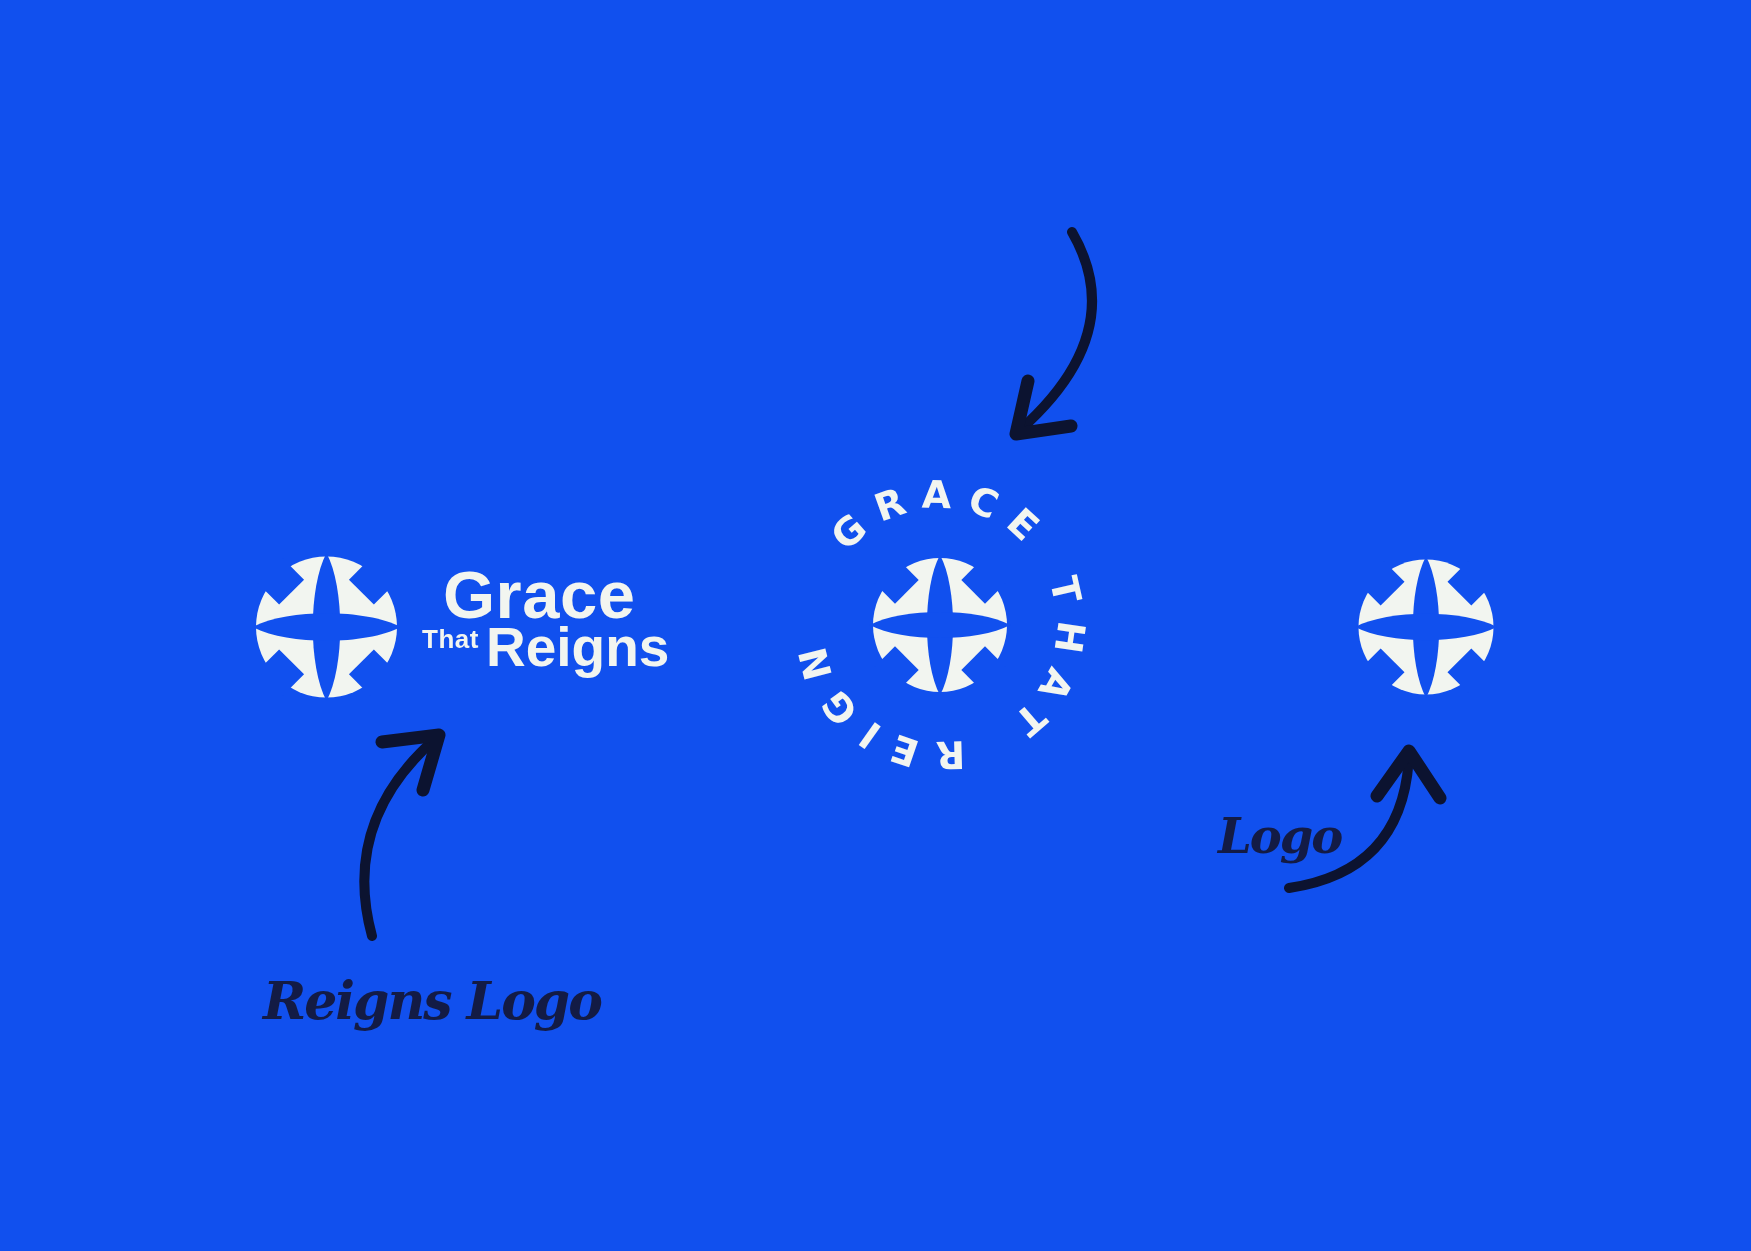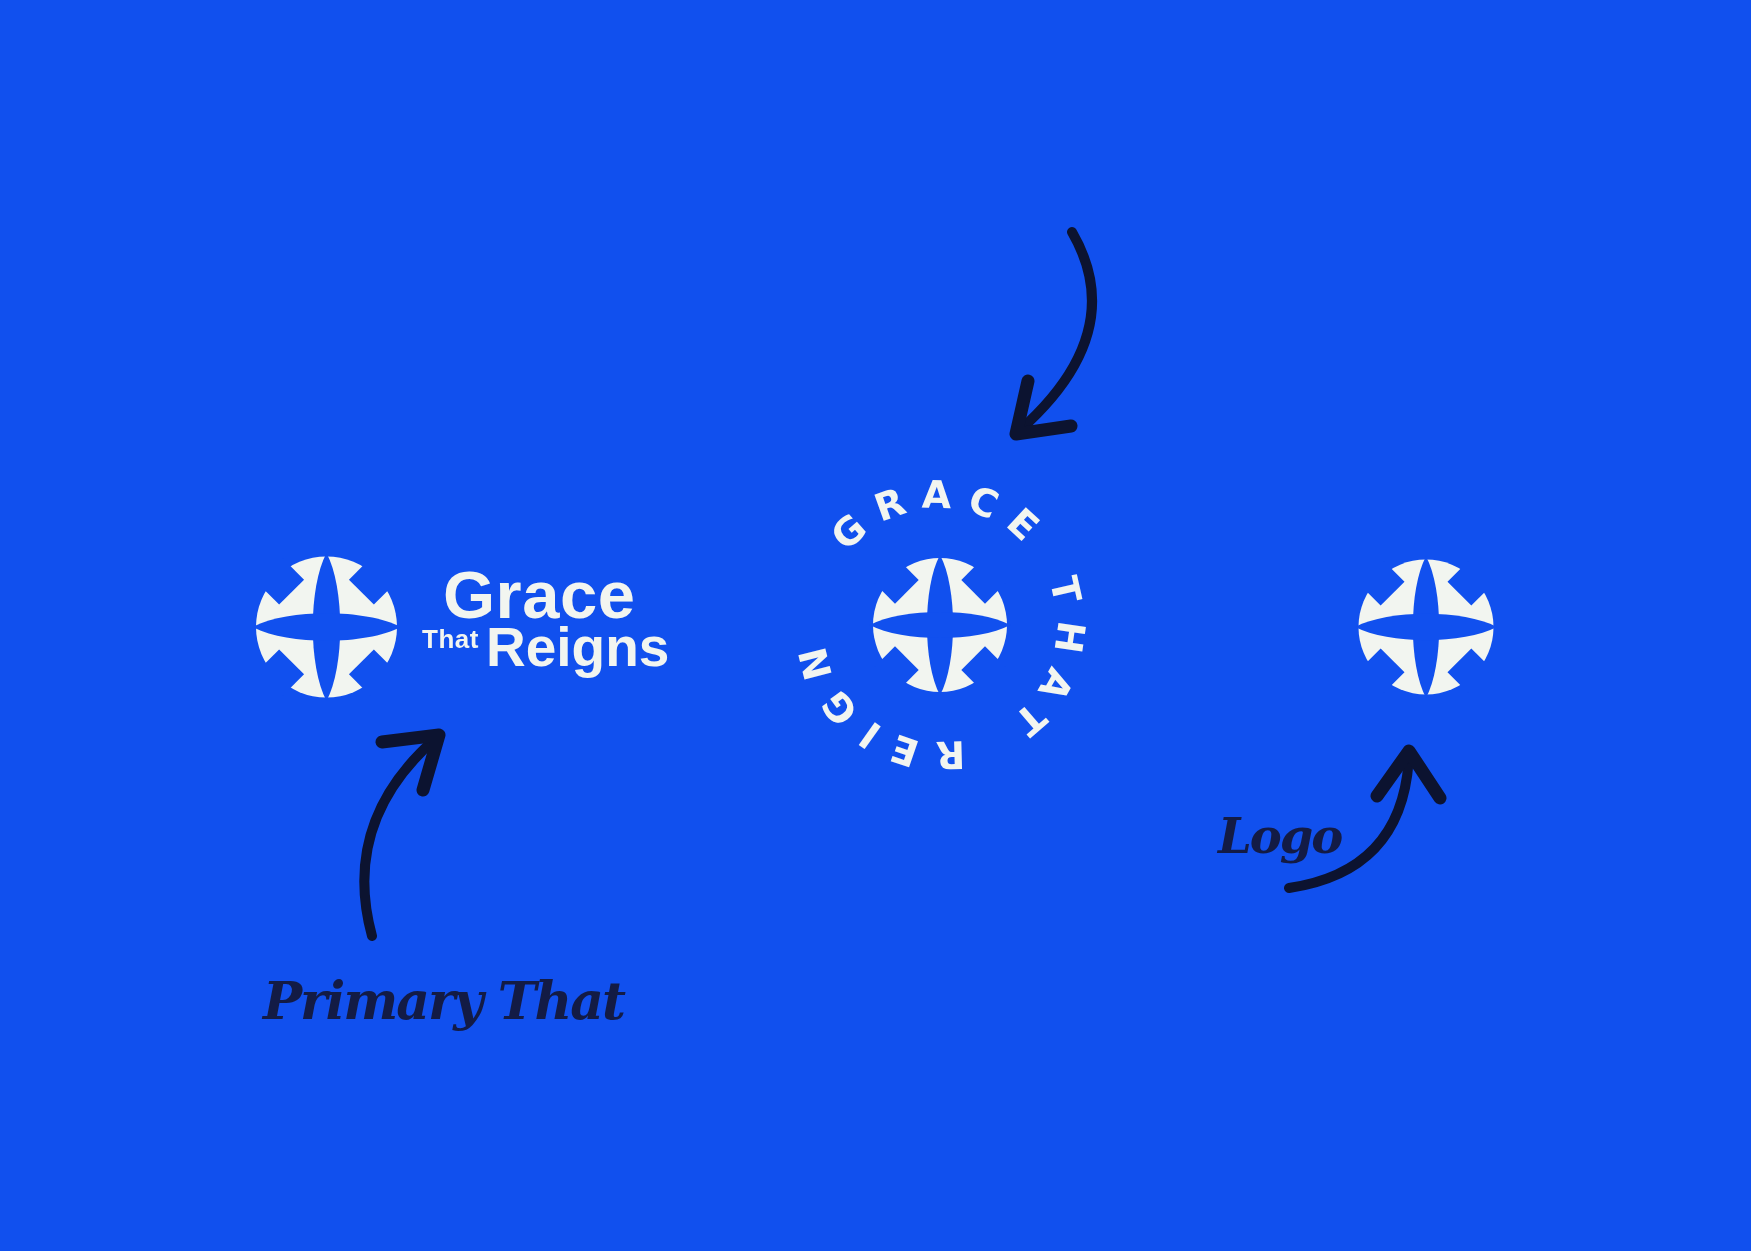--- a/index.html
+++ b/index.html
@@ -104,16 +104,16 @@
     <g>
       <path class="arrow-shaft" d="M 1289,888 Q 1404,871 1409,755"></path>
       <path class="arrow-head" d="M 1440,798 L 1409,751 L 1377,796"></path>
     </g>
   </svg>
 
   <div class="wm-grace">Grace</div>
   <div class="wm-that">That</div>
   <div class="wm-reigns">Reigns</div>
 
-  <div class="script-label lbl-primary">Primary That</div>
+  <div class="script-label lbl-primary">Reigns Logo</div>
   <div class="script-label lbl-icon">Logo</div>
 
 </div>
 
 </body></html>

